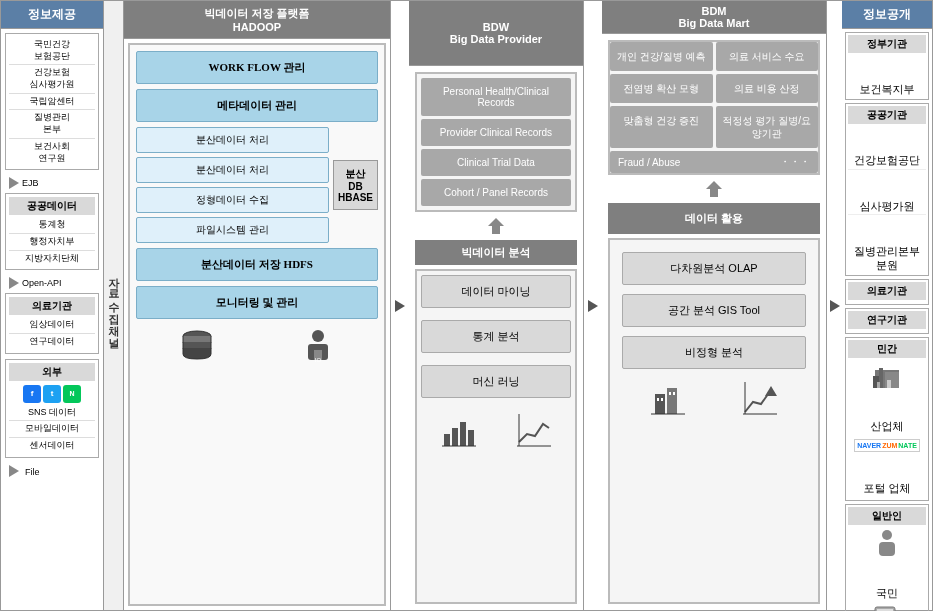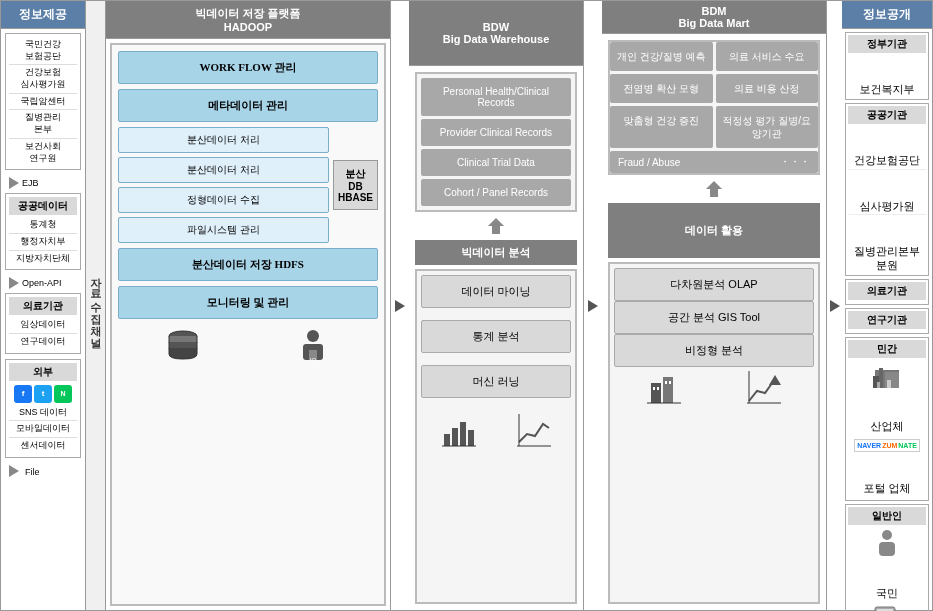--- a/index.html
+++ b/index.html
@@ -12,21 +12,21 @@
       overflow: hidden;
     }
     .main-container {
       display: flex;
       width: 933px;
       height: 611px;
       border: 1px solid #999;
     }
     
     .left-col {
-      width: 85px;
+      width: 103px;
       border-right: 1px solid #999;
       display: flex;
       flex-direction: column;
     }
     .left-header {
       background: #5b7fa6;
       color: #fff;
       text-align: center;
       padding: 5px 2px;
       font-weight: bold;
@@ -241,30 +241,30 @@
       display: flex;
       align-items: center;
       justify-content: space-between;
       padding: 4px 8px;
       border-radius: 2px;
     }
     .bdm-bottom-label {
       background: #7f7f7f;
       color: #fff;
       text-align: center;
-      padding: 20px;
+      padding: 8px;
       font-weight: bold;
       font-size: 11px;
     }
     .bdm-bottom-area {
       border: 2px solid #bbb;
-      padding: 4px;
-      display: flex;
-      flex-direction: column;
-      gap: 0;
+      padding: 12px;
+      display: flex;
+      flex-direction: column;
+      gap: 9px;
       background: #f5f5f5;
       flex: 1;
     }
     .bdm-analysis-box {
       background: #d9d9d9;
       border: 1px solid #aaa;
       text-align: center;
       padding: 8px 4px;
       font-size: 11px;
       border-radius: 2px;
@@ -490,21 +490,21 @@
     </div>
   </div>
 
   <div style="display:flex; align-items:center; justify-content:center; width:18px;">
     <span class="arrow-right" style="border-left-color:#555;"></span>
   </div>
 
   <div class="bdw-col">
     <div class="bdw-header">
       <span>BDW</span><br>
-      <span>Big Data Warehouse</span>
+      <span>Big Data Provider</span>
     </div>
     <div class="bdw-body">
       <div class="bdw-top">
         <div class="bdw-record-box">Personal Health/Clinical Records</div>
         <div class="bdw-record-box">Provider Clinical Records</div>
         <div class="bdw-record-box">Clinical Trial Data</div>
         <div class="bdw-record-box">Cohort / Panel Records</div>
       </div>
       <div style="display:flex; align-items:center; justify-content:center;">
         <svg width="20" height="20" viewBox="0 0 20 20">

